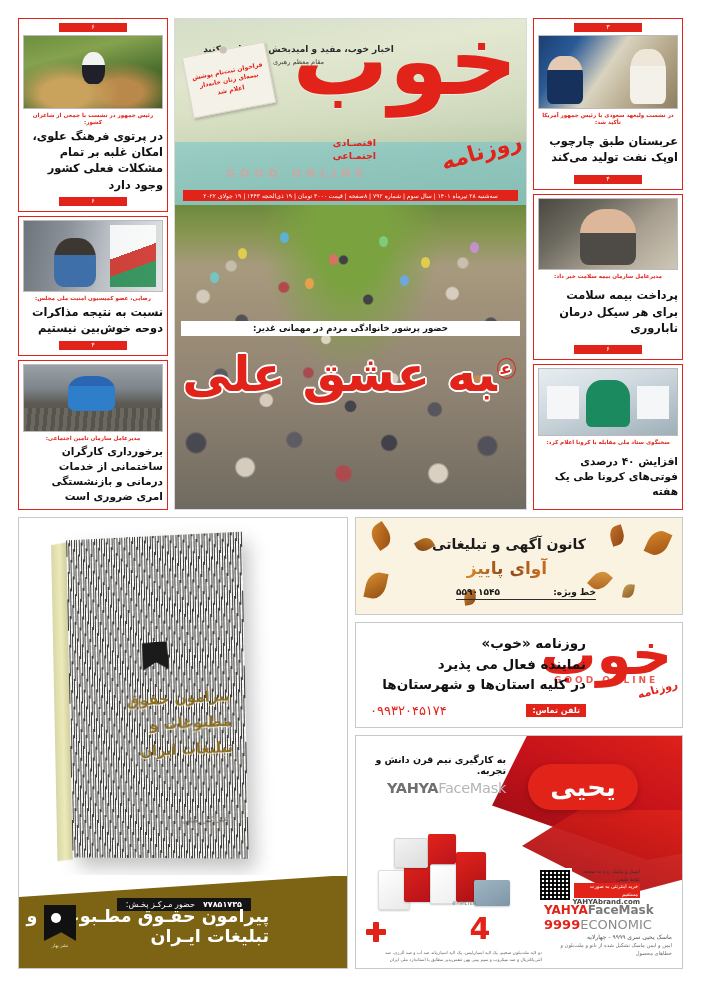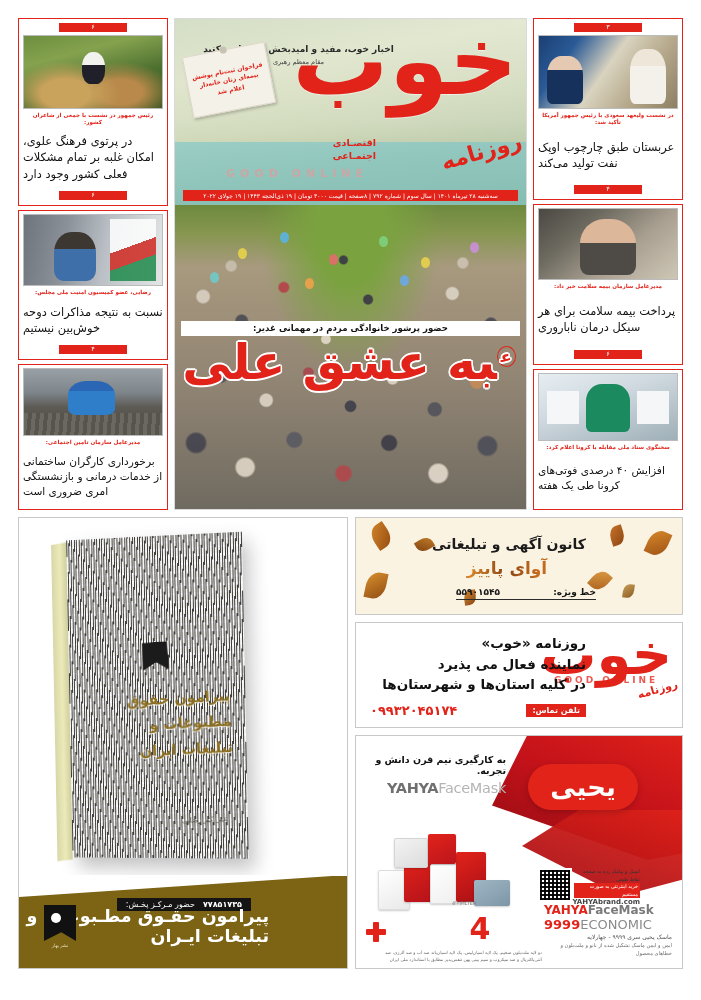--- a/index.html
+++ b/index.html
@@ -71,22 +71,22 @@
     font-weight:bold;
     text-align:center;
     margin:3px 0 1px 0;
     line-height:1.25;
     width:100%;
     direction:rtl;
   }
   .headline{
     color:#111;
     font-size:11.4px;
-    font-weight:normal;
-    text-align:left;
+    font-weight:bold;
+    text-align:right;
     line-height:1.42;
     direction:rtl;
     width:100%;
     flex:1 1 auto;
     display:flex;
     flex-direction:column;
     justify-content:center;
   }
   .headline.sm{ font-size:10.6px; }
 
@@ -345,21 +345,21 @@
     font-size:8.6px;
     font-weight:bold;
     text-align:center;
     direction:rtl;
     padding:1.5px 4px;
     line-height:1.35;
   }
   .main-headline{
     position:absolute;
     left:0; right:0;
-    top:132px;
+    top:144px;
     text-align:center;
     direction:rtl;
     color:#e2231a;
     font-size:49px;
     font-weight:bold;
     line-height:1.06;
     text-shadow:
       1.6px 0 0 #fff, -1.6px 0 0 #fff, 0 1.6px 0 #fff, 0 -1.6px 0 #fff,
       1.4px 1.4px 0 #fff, -1.4px 1.4px 0 #fff, 1.4px -1.4px 0 #fff, -1.4px -1.4px 0 #fff;
   }
@@ -564,21 +564,21 @@
     line-height:1.52;
   }
   .ad-khoob .callbar{
     position:absolute; right:96px; bottom:10px;
     background:#e2231a; color:#fff;
     font-size:8px; font-weight:bold;
     padding:2px 6px; direction:rtl;margin-left:12px;
   }
   .ad-khoob .callnum{
     position:absolute; left:14px; bottom:9px;
-    color:#e2231a; font-size:13px; font-weight:bold;
+    color:#e2231a; font-size:13px; font-weight:normal;
     letter-spacing:1.5px;
   }
 
   .ad-mask{
     flex:1 1 auto;
     border:1px solid #c9c9c9;
     background:#fff;
     position:relative;
     overflow:hidden;
   }

